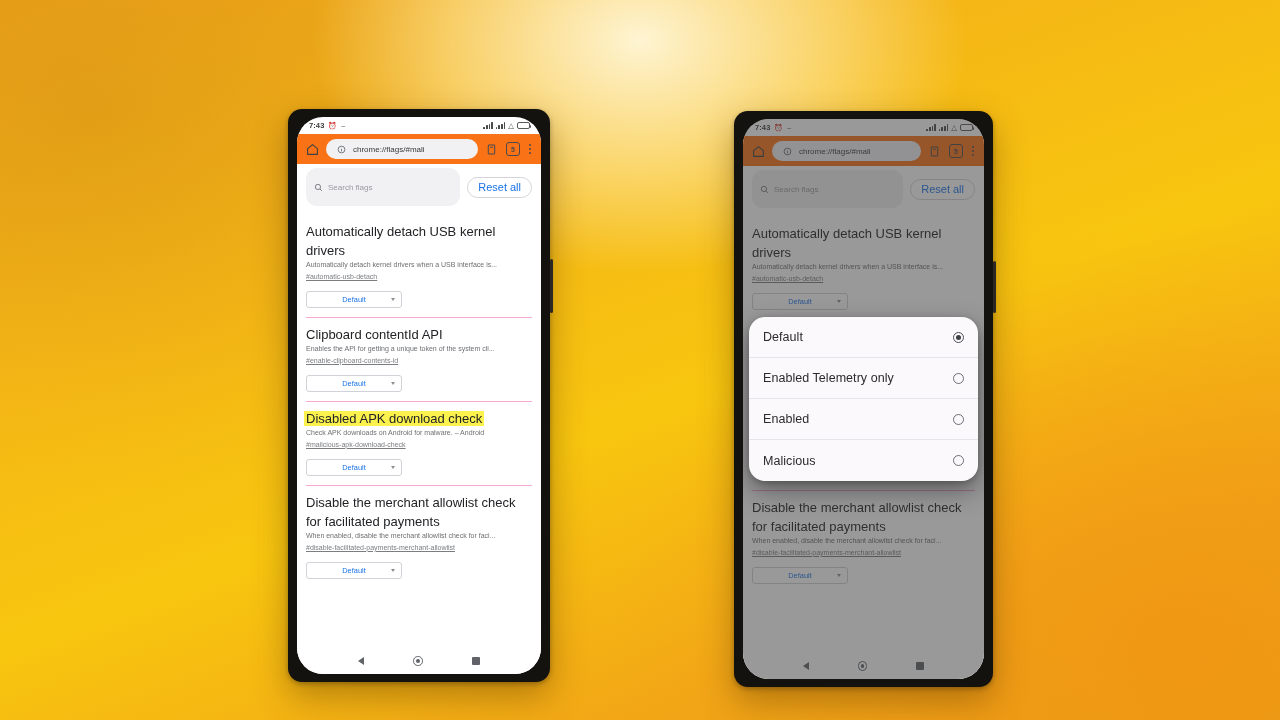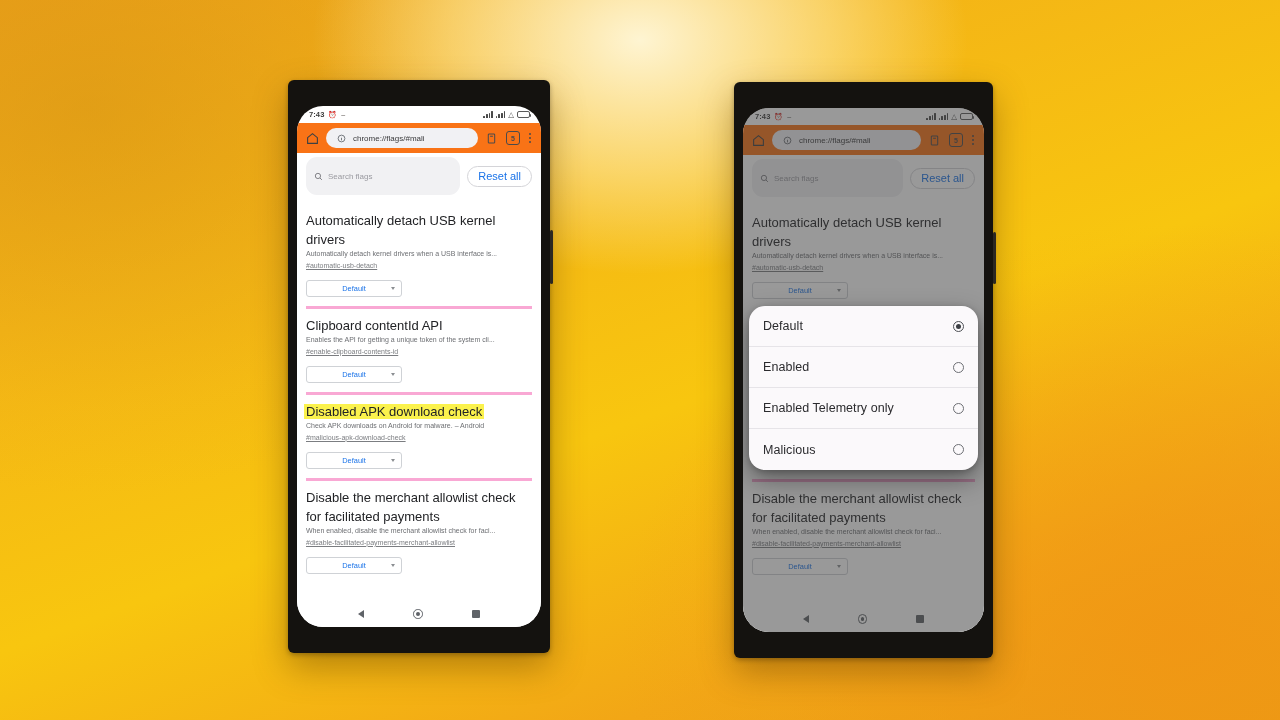--- a/index.html
+++ b/index.html
@@ -20,24 +20,25 @@
       radial-gradient(ellipse 420px 300px at 640px 40px, rgba(255,248,220,0.95) 0%, rgba(255,236,170,0.55) 45%, rgba(250,200,60,0.0) 78%),
       radial-gradient(ellipse 700px 520px at 1180px 640px, rgba(241,150,20,0.85) 0%, rgba(241,160,25,0.2) 60%, rgba(241,160,25,0) 80%),
       radial-gradient(ellipse 620px 480px at 90px 110px, rgba(214,150,20,0.55) 0%, rgba(230,165,25,0.1) 62%, rgba(230,165,25,0) 80%),
       linear-gradient(160deg, #eda01a 0%, #f4b516 28%, #f8c60f 55%, #f2a616 80%, #e89a14 100%);
     overflow: hidden;
   }
 
   
   .phone {
     position: absolute;
-    border-radius: 6px;
+    border-radius: 14px;
     background: #14120f;
     box-shadow: 0 14px 34px rgba(90,55,0,0.42), 0 2px 5px rgba(0,0,0,0.3);
-    padding: 26px 9px;
+    padding: 8px 9px;
+    margin-top: 29px;
   }
   .phone.left  { left: 288px; top: 80px;  width: 262px; height: 573px; }
   .phone.right { left: 734px; top: 82px;  width: 259px; height: 576px; }
 
   .phone .sidebtn {
     position: absolute;
     right: -3px;
     width: 3px;
     border-radius: 2px;
     background: #2b2722;
@@ -178,21 +179,21 @@
 
   
   .flaglist {
     flex: 1 1 auto;
     overflow: hidden;
     padding: 0 9px;
     background: #fff;
   }
   .flag {
     padding: 7px 0 9px 0;
-    border-top: 3px solid #f9a8d4;
+    border-top: 1px solid #f9a8d4;
   }
   .flag:first-child { border-top: none; }
   .flag-title {
     font-size: 13px;
     font-weight: 400;
     color: #222326;
     line-height: 1.38;
     margin-bottom: 3px;
   }
   .flag-title.hl {
@@ -557,25 +558,25 @@
         <span class="nav-home"></span>
         <span class="nav-recents"></span>
       </div>
 
       <div class="dialog">
         <div class="dlg-opt selected">
           <span class="dlg-label">Default</span>
           <span class="dlg-radio"></span>
         </div>
         <div class="dlg-opt">
+          <span class="dlg-label">Enabled Telemetry only</span>
+          <span class="dlg-radio"></span>
+        </div>
+        <div class="dlg-opt">
           <span class="dlg-label">Enabled</span>
-          <span class="dlg-radio"></span>
-        </div>
-        <div class="dlg-opt">
-          <span class="dlg-label">Enabled Telemetry only</span>
           <span class="dlg-radio"></span>
         </div>
         <div class="dlg-opt">
           <span class="dlg-label">Malicious</span>
           <span class="dlg-radio"></span>
         </div>
       </div>
 
     </div>
   </div>

